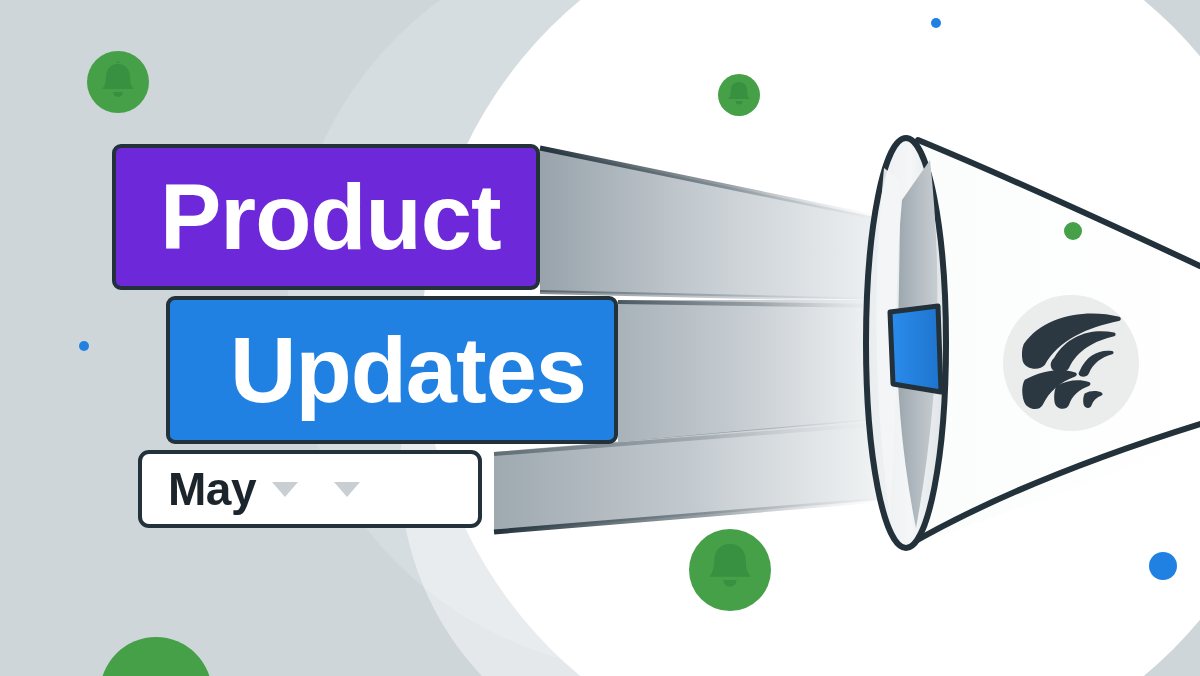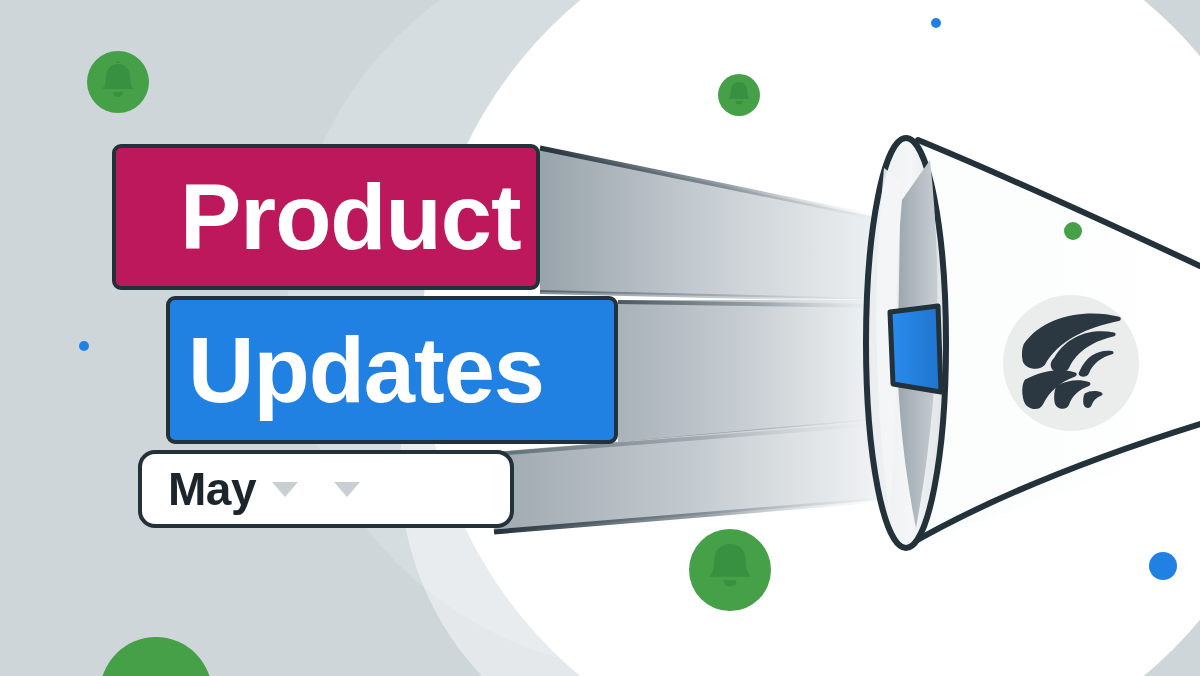--- a/index.html
+++ b/index.html
@@ -45,52 +45,52 @@
     display: flex;
     align-items: center;
     line-height: 1;
     white-space: nowrap;
   }
   .plate-product {
     left: 112px;
     top: 144px;
     width: 428px;
     height: 146px;
-    background: #be185d;
+    background: #6d28d9;
     justify-content: flex-start;
-    padding-left: 64px;
+    padding-left: 44px;
   }
   .plate-product .plate-text {
     color: #ffffff;
     font-size: 92px;
     font-weight: 700;
     letter-spacing: -1px;
   }
   .plate-updates {
     left: 166px;
     top: 296px;
     width: 452px;
     height: 148px;
     background: #2181e2;
     justify-content: flex-start;
-    padding-left: 18px;
+    padding-left: 60px;
   }
   .plate-updates .plate-text {
     color: #ffffff;
     font-size: 92px;
     font-weight: 700;
     letter-spacing: -1px;
   }
   .plate-date {
     left: 138px;
     top: 450px;
-    width: 376px;
+    width: 344px;
     height: 78px;
     background: #ffffff;
-    border-radius: 17px;
+    border-radius: 11px;
     padding-left: 26px;
     gap: 0;
   }
   .date-field {
     display: flex;
     align-items: center;
     gap: 16px;
   }
   .date-field .date-text {
     color: #1c252c;

